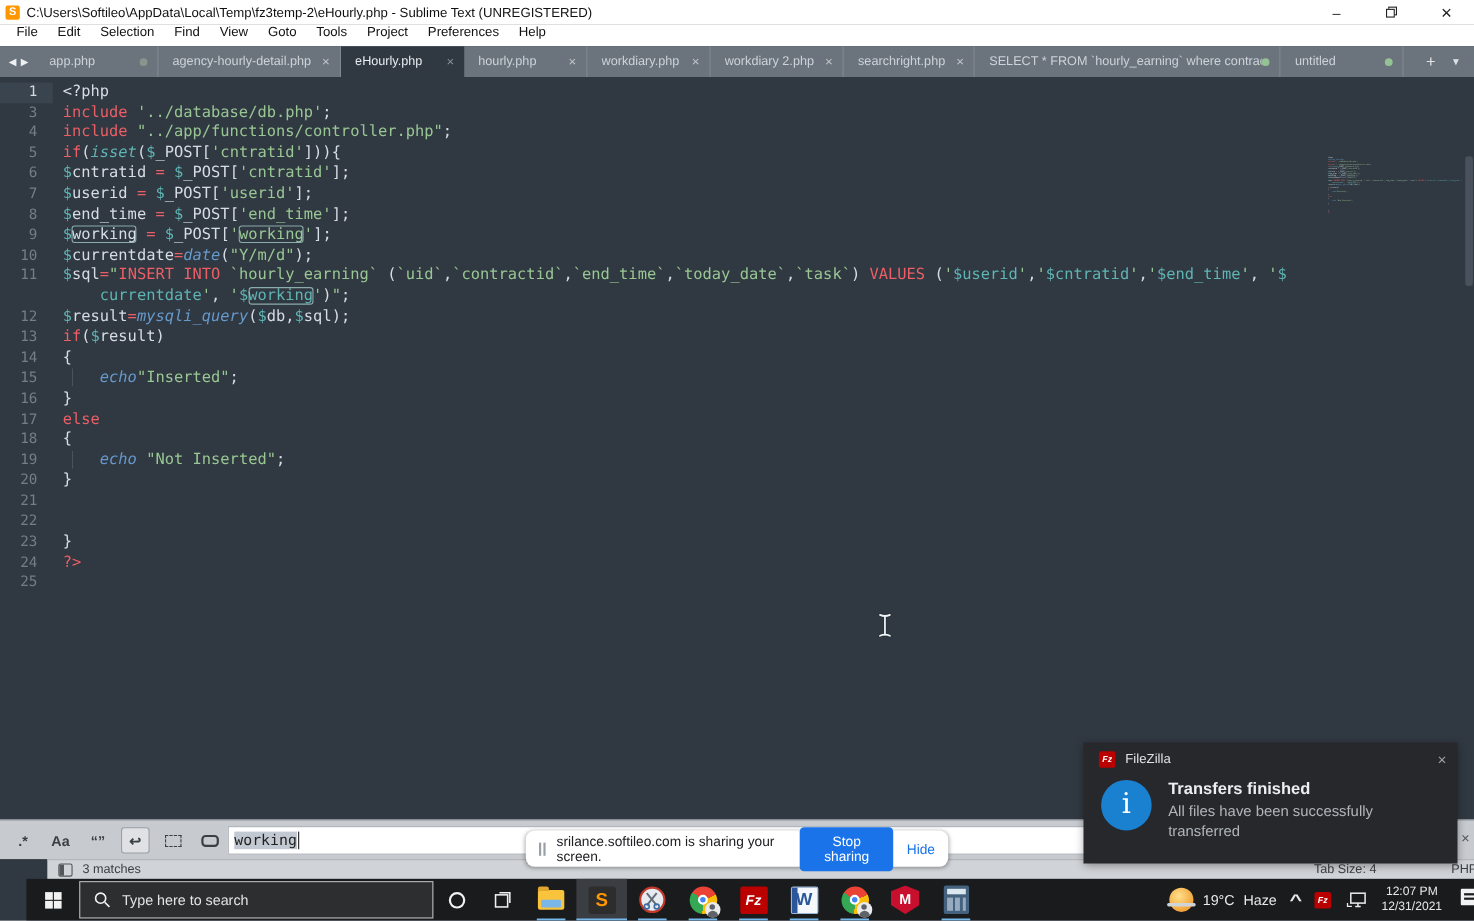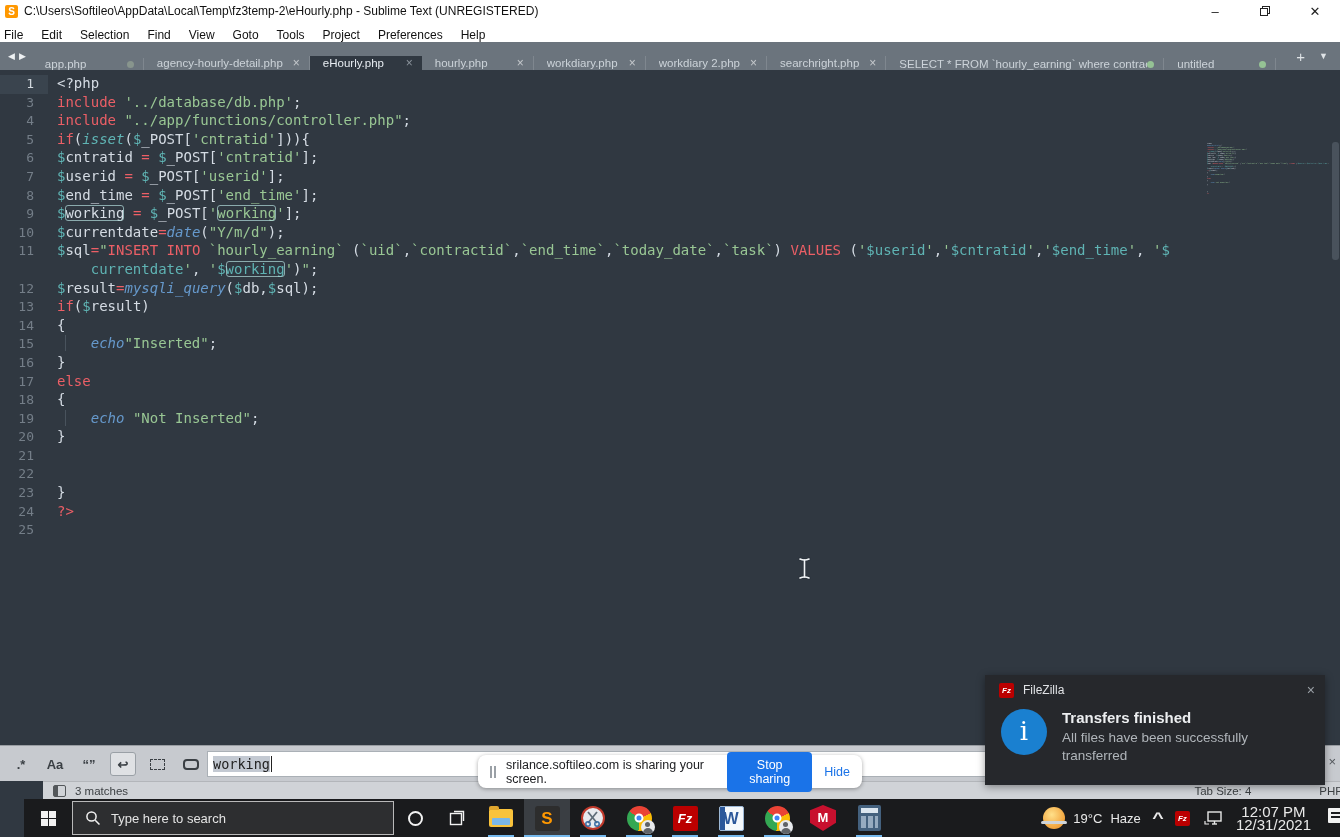--- a/index.html
+++ b/index.html
@@ -11,27 +11,27 @@
   .app-ico { width:13px; height:13px; margin:0 6px 0 5px; background:#ff9800; border-radius:2px; color:#fff; font-size:10px; font-weight:bold; text-align:center; line-height:13px; }
   .win-title { font-size:12px; color:#111; flex:1; white-space:nowrap; overflow:hidden; }
   .win-btns { display:flex; align-items:center; gap:38px; padding-right:18px; }
   .win-btn { font-size:13px; color:#222; width:14px; text-align:center; cursor:default; }
   .restore-glyph { position:relative; width:10px; height:10px; display:inline-block; }
   .restore-glyph span { position:absolute; width:8px; height:8px; border:1px solid #222; background:#fff; }
   .restore-glyph span:first-child { right:0; top:0; }
   .restore-glyph span:last-child { left:0; bottom:0; }
 
   
-  .menubar { position:absolute; left:0; top:22px; width:1340px; height:20px; background:#ffffff; display:flex; align-items:flex-end; padding-left:4px; gap:18px; }
+  .menubar { position:absolute; left:0; top:22px; width:1340px; height:20px; background:#ffffff; display:flex; align-items:flex-start; padding-left:15px; gap:18px; }
   .menu-item { font-size:12px; color:#111; }
 
   
   .tabbar { position:absolute; left:0; top:42px; width:1340px; height:28px; background:#6b747d; display:flex; align-items:stretch; }
   .tab-nav { display:flex; align-items:center; gap:4px; padding:0 6px 0 8px; color:#eef1f3; font-size:9px; }
-  .tabs { display:flex; flex:1; overflow:hidden;align-items:flex-end; }
+  .tabs { display:flex; flex:1; overflow:hidden; }
   .tab { display:flex; align-items:center; justify-content:space-between; min-width:112px; max-width:278px; padding:0 9px 0 13px; font-size:11.5px; color:#ccd3d9; border-right:1px solid rgba(255,255,255,.14); white-space:nowrap; }
   .tab.active { background:#303841; color:#e8edf2; border-right:none; }
   .tab-label { overflow:hidden; text-overflow:clip; padding-right:8px; }
   .tab-close { color:rgba(255,255,255,.6); font-size:12px; padding-left:2px; }
   .tab.active .tab-close { color:#8b949c; }
   .tab-dot { width:7px; height:7px; border-radius:50%; background:#95c294; flex:0 0 auto; }
   .tab-dot.dim { background:#88958d; }
   .tab-extra { display:flex; align-items:center; gap:14px; padding:0 12px; color:#dfe3e6; }
   .tab-plus { font-size:15px; }
   .tab-caret { font-size:9px; }
@@ -111,21 +111,21 @@
   .ico-calc:before { content:""; position:absolute; left:3px; top:3px; right:3px; height:5px; background:#dce6ef; }
   .ico-calc:after { content:""; position:absolute; left:3px; top:11px; right:3px; bottom:3px;
      background:linear-gradient(to right,#9fb4c8 0 5px,transparent 5px 7px,#9fb4c8 7px 12px,transparent 12px 14px,#9fb4c8 14px),
                 linear-gradient(to bottom,#44617e 0, #44617e 0); background-size:100% 4px; background-repeat:repeat-y; background-position:0 0; opacity:.9; }
   .tray { margin-left:auto; display:flex; align-items:center; gap:13px; padding-right:10px; }
   .weather { display:flex; align-items:center; gap:8px; font-size:13px; }
   .sun { position:relative; width:22px; height:22px; border-radius:50%; background:radial-gradient(circle at 40% 35%,#ffe08a,#f2a33c 70%); }
   .sun:after { content:""; position:absolute; left:-2px; bottom:5px; width:26px; height:3px; background:#cfd4d8; border-radius:2px; }
   .chev { font-size:14px; font-weight:bold; transform:scaleX(1.4); }
   .trayfz { width:15px; height:15px; background:#b00; border-radius:2px; color:#fff; font-size:8px; font-weight:bold; font-style:italic; text-align:center; line-height:15px; }
-  .clock { text-align:center; font-size:15px; line-height:13px; }
+  .clock { text-align:center; font-size:11px; line-height:13px; }
   .notifico { position:relative; width:30px; height:24px; }
   .notifico .pane { position:absolute; left:4px; top:2px; width:18px; height:15px; background:#f2f2f2; border-radius:1px; }
   .notifico .pane:before { content:""; position:absolute; left:3px; top:4px; width:12px; height:1.5px; background:#1a1b1d; box-shadow:0 4px 0 #1a1b1d; }
   .notifico .badge { position:absolute; right:0; bottom:-1px; width:14px; height:14px; background:#ececec; border-radius:50%; color:#1a1b1d; font-size:9px; text-align:center; line-height:14px; }
 
   
   .sharebar { position:absolute; left:478px; top:755px; width:384px; height:33px; background:#ffffff; border-radius:8px; box-shadow:0 1px 4px rgba(0,0,0,.35); display:flex; align-items:center; z-index:30; }
   .drag { display:flex; gap:2px; margin:0 10px 0 12px; }
   .drag span { width:2px; height:12px; background:#9aa0a6; }
   .share-msg { font-size:12.5px; color:#202124; }

